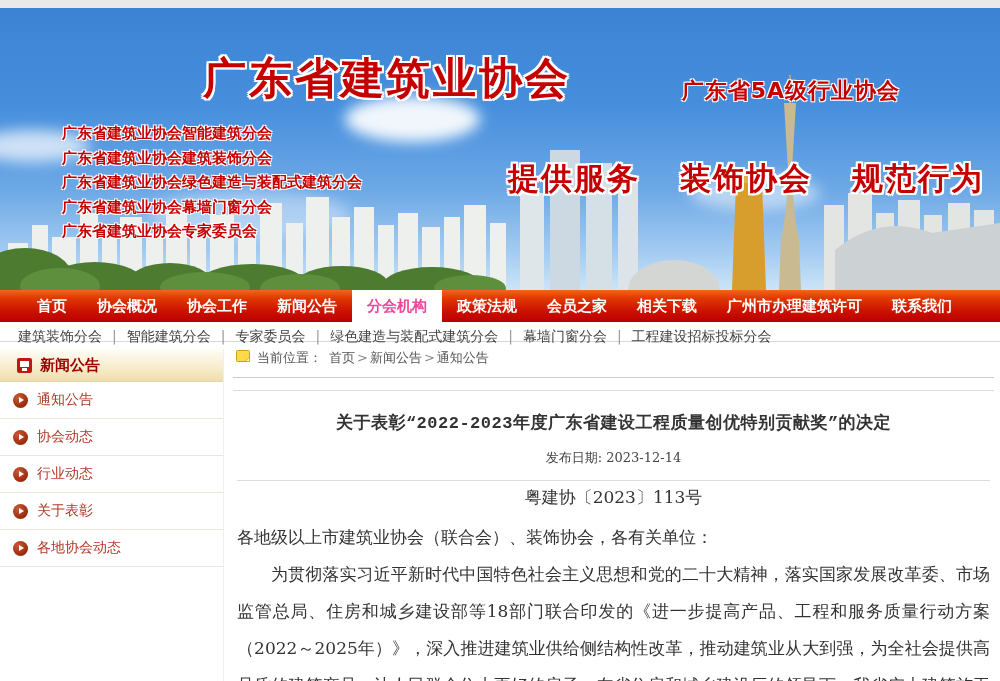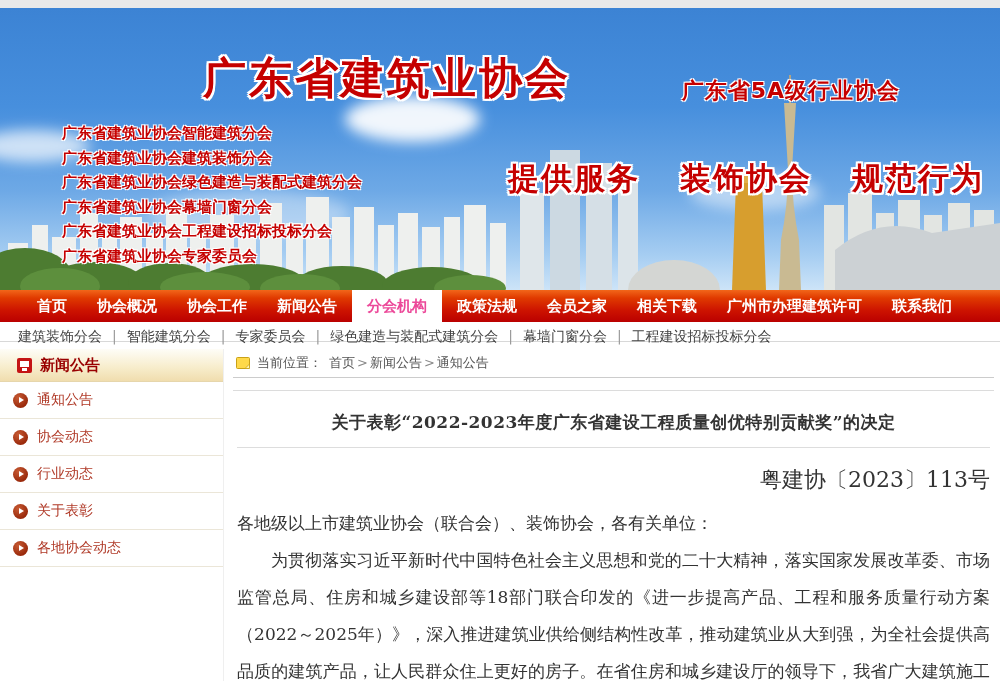--- a/index.html
+++ b/index.html
@@ -50,32 +50,32 @@
   .news-ico::after { content:''; position:absolute; left:3px; top:3px; width:9px; height:6px; background:#fff; }
   .news-ico::before { content:''; position:absolute; left:5px; top:10px; width:5px; height:3px; background:#fff; }
   .side-item { height:37px; display:flex; align-items:center; gap:9px; padding-left:13px;
     border-bottom:1px solid #ebe6d8; font-size:14px; color:#b03a28; cursor:pointer; }
   .arrow-ico { width:15px; height:15px; border-radius:50%; flex:none; position:relative;
     background:radial-gradient(circle at 35% 30%,#c75a33,#9a2a0c 70%); }
   .arrow-ico::after { content:''; position:absolute; left:6px; top:4px;
     border-left:5px solid #fff; border-top:3.5px solid transparent; border-bottom:3.5px solid transparent; }
 
   .main { flex:1; padding:0 6px 0 9px; }
-  .breadcrumb { height:29px; display:flex; align-items:center; gap:7px; font-size:13px; color:#555;
+  .breadcrumb { height:29px; display:flex; gap:7px; font-size:13px; color:#555;
     border-bottom:1px solid #ccc; padding-left:3px; }
   .note-ico { width:14px; height:14px; flex:none; display:inline-block; }
   .bc-link { color:#555; text-decoration:none; cursor:pointer; }
   .bc-sep { color:#888; margin:0 2px; }
 
   .article { margin-top:12px; border-top:1px solid #dcdcdc; padding:14px 4px 0 4px;
     font-family:"DejaVu Serif","Liberation Serif",serif; color:#333; }
-  .a-title { font-size:17px; font-weight:bold; text-align:center; margin-top:6px; letter-spacing:.5px; }
+  .a-title { font-size:17px; font-weight:bold; text-align:center; margin-top:6px; letter-spacing:.5px;font-family:Liberation Mono, monospace; }
   .a-date { text-align:center; font-size:13px; color:#444; margin-top:15px; }
   .a-sep { border-bottom:1px solid #ddd; margin-top:13px; }
-  .a-doc { text-align:right; font-size:22px; margin-top:17px; }
+  .a-doc { text-align:center; font-size:17px; margin-top:5px; }
   .a-salute { font-size:17px; line-height:37px; margin-top:10px; }
   .a-body { font-size:17px; line-height:37px; text-indent:2em; text-align:justify; }
 </style>
 </head>
 <body>
 
 <div class="page">
   <div class="top-strip"></div>
 
   <div class="banner">
@@ -150,21 +150,20 @@
           <ellipse cx="470" cy="213" rx="36" ry="13"></ellipse>
       </g>
     </svg>
 
     <div class="banner-title outline-red">广东省建筑业协会</div>
     <div class="branch-list outline-red-thin">
         <div>广东省建筑业协会智能建筑分会</div>
         <div>广东省建筑业协会建筑装饰分会</div>
         <div>广东省建筑业协会绿色建造与装配式建筑分会</div>
         <div>广东省建筑业协会幕墙门窗分会</div>
-        <div>广东省建筑业协会工程建设招标投标分会</div>
         <div>广东省建筑业协会专家委员会</div>
       </div>
     <div class="banner-badge outline-red-thin">广东省5A级行业协会</div>
     <div class="slogans outline-red">
         <span>提供服务</span>
         <span>装饰协会</span>
         <span>规范行为</span>
       </div>
   </div>
 
@@ -218,20 +217,21 @@
         <svg class="note-ico" viewBox="0 0 14 14">
           <rect x="0.5" y="1.5" width="13" height="11" rx="1" fill="#ffd94a" stroke="#c9a117" stroke-width="1"></rect>
           <path d="M9,12.5 L13.5,8 L13.5,12.5 Z" fill="#fff3b5" stroke="#c9a117" stroke-width="0.8"></path>
         </svg>
         <span class="bc-label">当前位置：</span>
         <span><a class="bc-link">首页</a><span class="bc-sep">&gt;</span><a class="bc-link">新闻公告</a><span class="bc-sep">&gt;</span><a class="bc-link">通知公告</a></span>
       </div>
 
       <article class="article">
         <h1 class="a-title">关于表彰“2022-2023年度广东省建设工程质量创优特别贡献奖”的决定</h1>
+        <div class="a-date">发布日期: 2023-12-14</div>
         <div class="a-sep"></div>
         <div class="a-doc">粤建协〔2023〕113号</div>
         <p class="a-salute">各地级以上市建筑业协会（联合会）、装饰协会，各有关单位：</p>
         <p class="a-body">为贯彻落实习近平新时代中国特色社会主义思想和党的二十大精神，落实国家发展改革委、市场监管总局、住房和城乡建设部等18部门联合印发的《进一步提高产品、工程和服务质量行动方案（2022～2025年）》，深入推进建筑业供给侧结构性改革，推动建筑业从大到强，为全社会提供高品质的建筑产品，让人民群众住上更好的房子。在省住房和城乡建设厅的领导下，我省广大建筑施工企业继续深入开展建设质量强省活动，弘扬精益求精、追求卓越的鲁班精神，不断推进工程质量创优，积极参加创建中国建设工程</p>
       </article>
     </section>
   </div>
 </div>
 
 </body></html>

